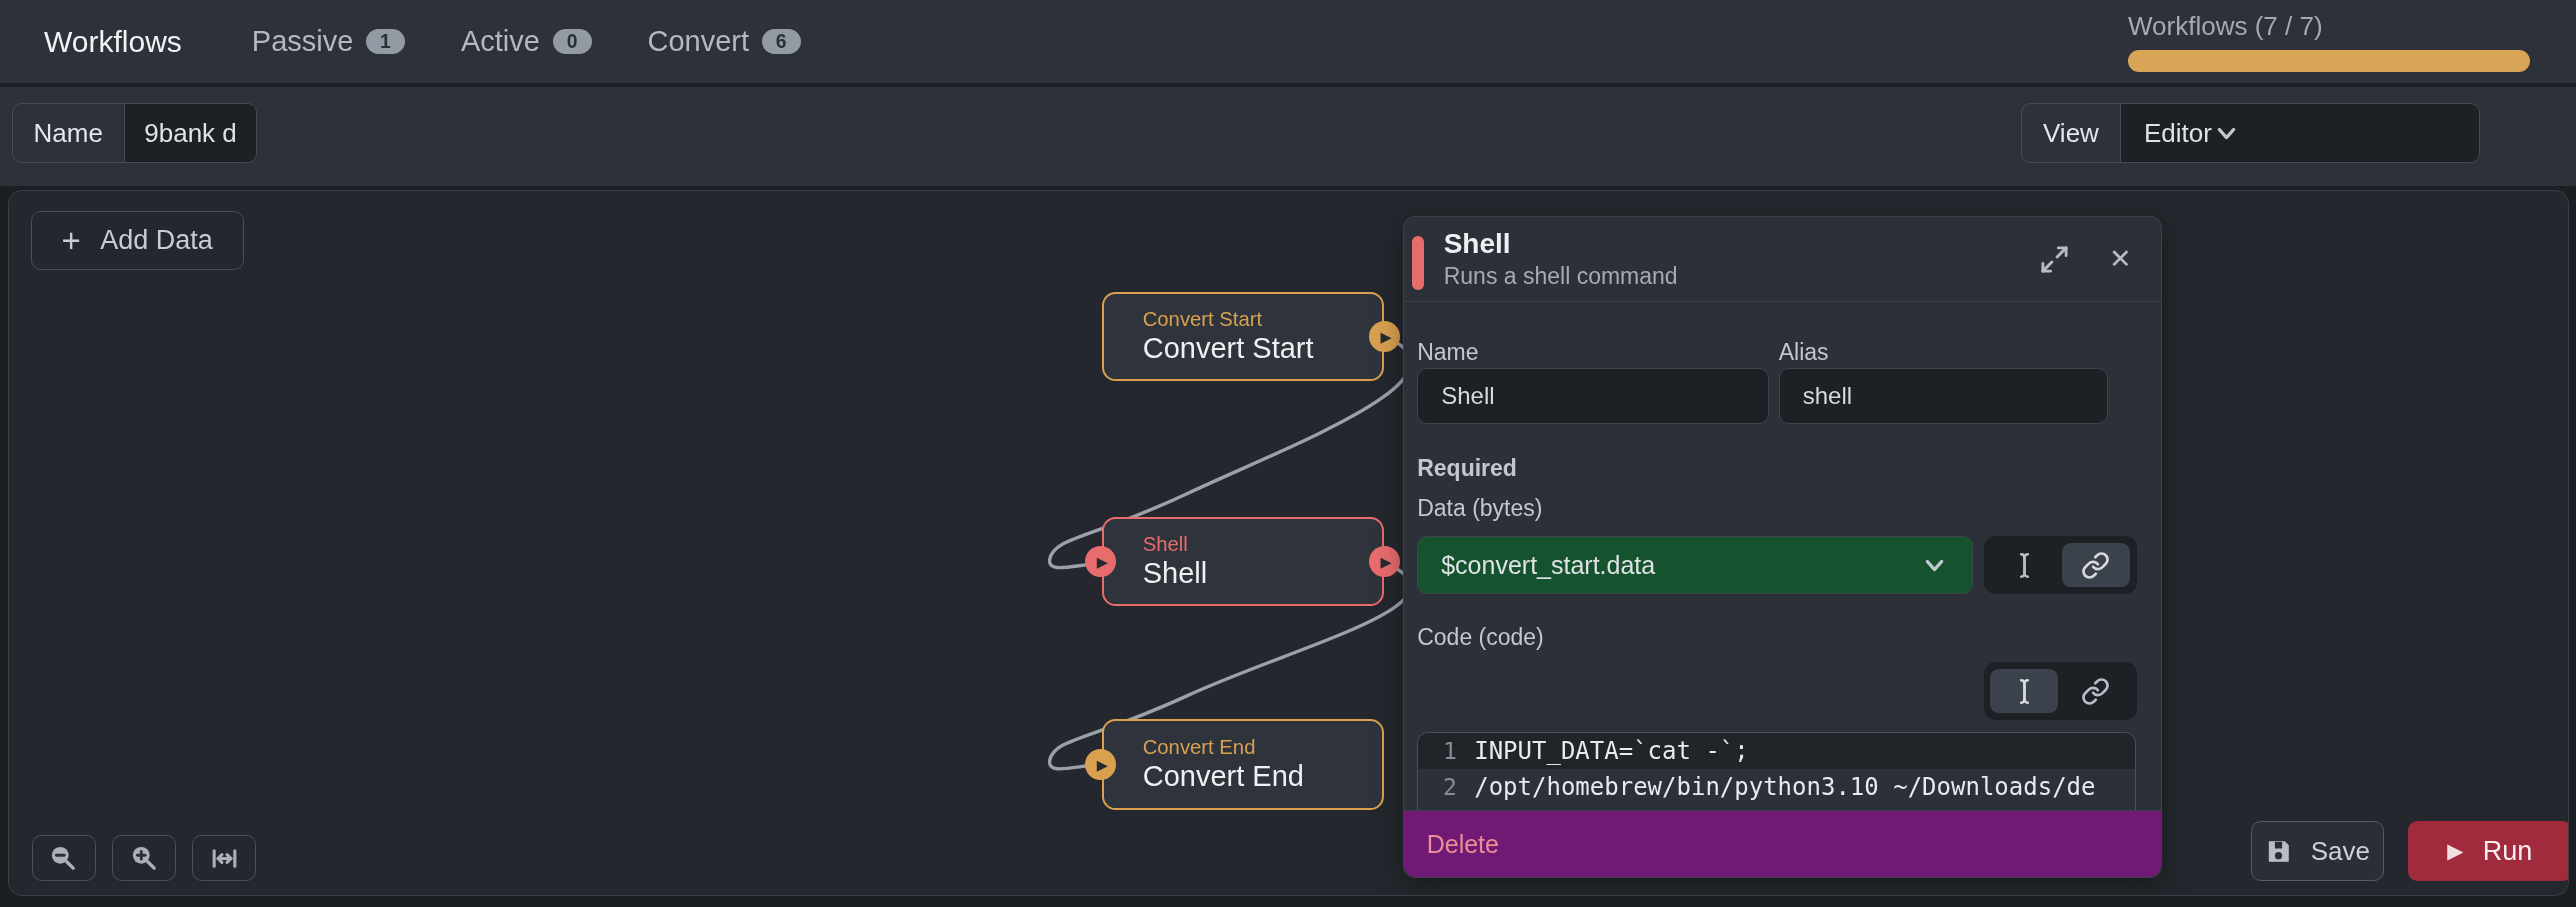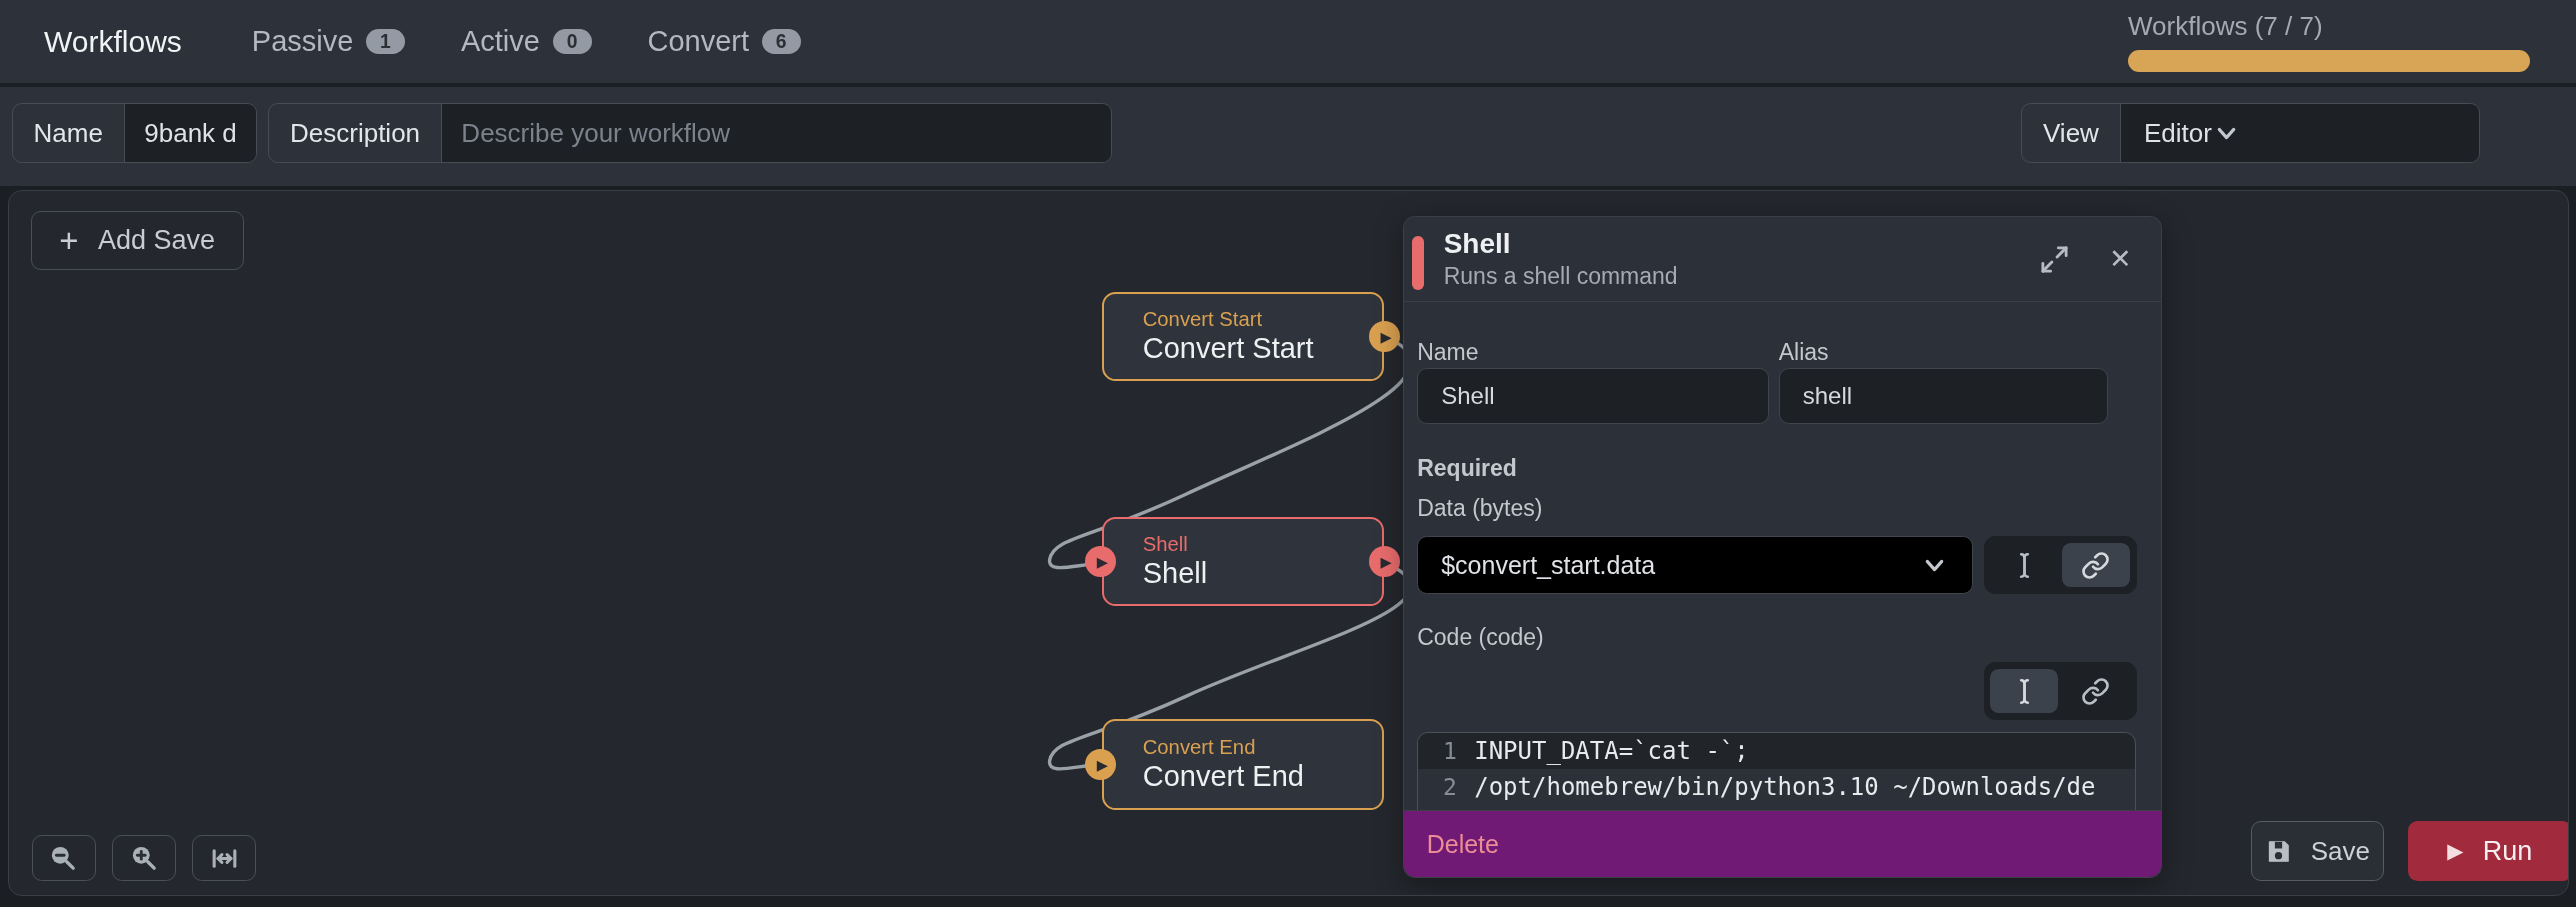--- a/index.html
+++ b/index.html
@@ -141,21 +141,21 @@
 
   .plabel { position:absolute; font-size:23px; color:#c3c8cf; }
   .plabel.bold { font-weight:bold; }
   .pinput {
     position:absolute; height:56px; background:#1d2025; border:1px solid #3f444d;
     border-radius:9.7px; color:#d6dade; font-size:24px; padding:0 23px; outline:none;
     font-family:"Liberation Sans", sans-serif;
   }
   .dropdown {
     position:absolute; left:13.5px; top:319px; width:556px; height:58px;
-    background:#000000; border:1px solid #40454e; border-radius:9.7px;
+    background:#14532d; border:1px solid #40454e; border-radius:9.7px;
     display:flex; align-items:center; justify-content:space-between;
     padding:0 23px; font-size:25px; color:#dfe2e6; cursor:pointer;
   }
   .segmented {
     position:absolute; left:580px; width:153px; height:58px;
     background:#1d2025; border-radius:11.6px; display:flex; align-items:center;
     justify-content:space-between; padding:0 6.8px;
   }
   .seg-btn {
     width:68px; height:44px; border-radius:8.7px; display:flex; align-items:center;
@@ -209,24 +209,20 @@
   <div class="wf-counter">
     <span class="wf-counter-text">Workflows (7 / 7)</span>
     <div class="wf-progress"></div>
   </div>
 </header>
 
 <section class="toolbar">
   <div class="field-group group-name">
     <span class="field-label">Name</span>
     <input class="field-input" value="9bank decode" style="">
-  </div>
-  <div class="field-group group-desc">
-    <span class="field-label">Description</span>
-    <input class="field-input" placeholder="Describe your workflow" style="">
   </div>
   <div class="field-group group-view">
     <span class="field-label">View</span>
     <div class="view-select">
       <span>Editor</span>
       <span>
         <svg class="ic" width="29" height="29" viewBox="0 0 28 28">
             <polyline points="7,10 14,18 21,10" fill="none" stroke="#c3c8cf" stroke-width="3" stroke-linecap="round" stroke-linejoin="round"></polyline>
           </svg>
       </span>
@@ -236,21 +232,21 @@
 
 <section class="canvas">
 
   <svg class="edges" viewBox="0 0 2648 730">
     <path d="M 1424 151 C 1516 192, 1336 258, 1218 313 C 1118 360, 1080 358, 1076 381 C 1074 396, 1100 387, 1128 385"></path>
     <path d="M 1424 385 C 1516 426, 1336 468, 1218 522 C 1118 568, 1080 566, 1076 589 C 1074 604, 1100 595, 1128 593"></path>
   </svg>
 
   <button class="add-node-btn">
     <span class="plus">+</span>
-    <span class="lbl">Add Save</span>
+    <span class="lbl">Add Data</span>
   </button>
 
   <div class="node node-orange node-start">
     <div class="ntype">Convert Start</div>
     <div class="ntitle">Convert Start</div>
     <div class="port port-out port-orange">
       <span>▶</span>
     </div>
   </div>
 

